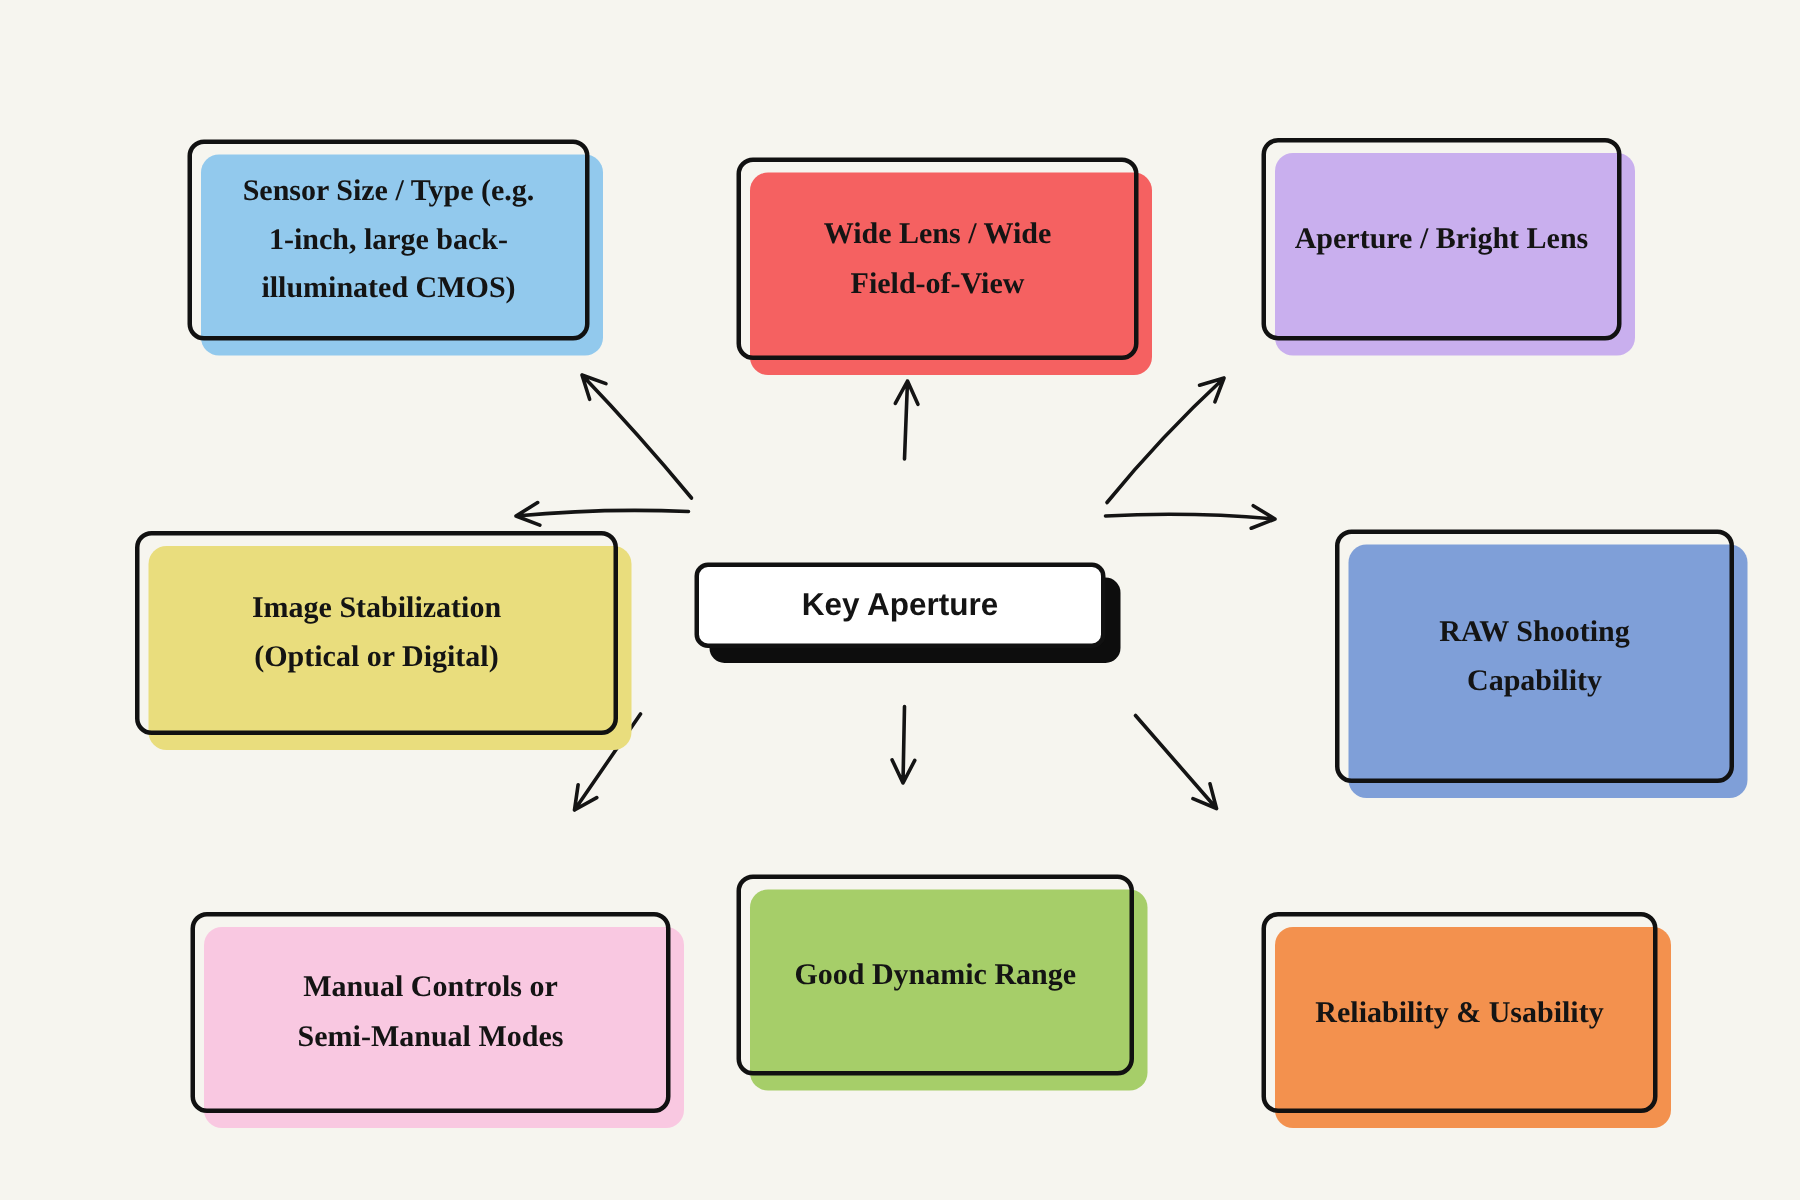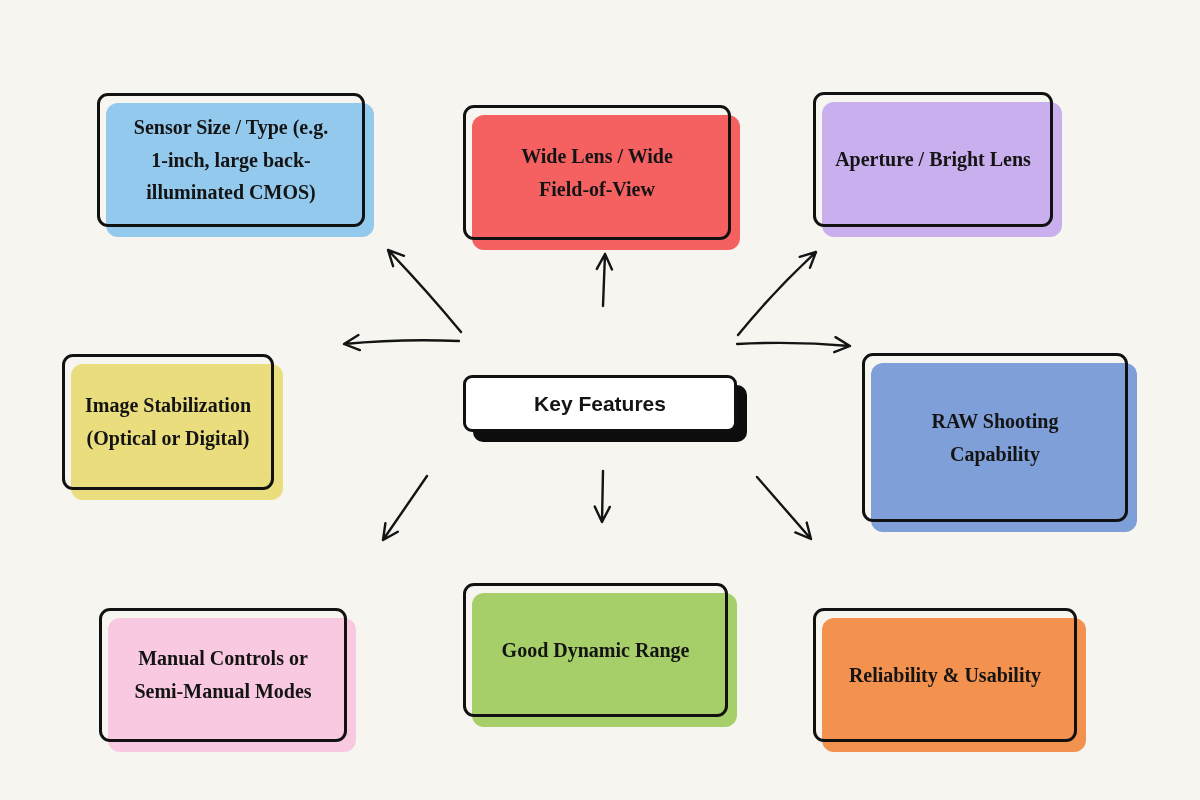--- a/index.html
+++ b/index.html
@@ -2,21 +2,21 @@
 <html><head>
 <meta charset="utf-8">
 <style>
   html,body{margin:0;padding:0;}
   body{
     width:1200px;height:800px;overflow:hidden;position:relative;
     background:#f6f5ef;
     font-family:"Liberation Serif", serif;
   }
   .canvas{position:absolute;inset:0;}
-  .node{position:absolute;}
+  .node{position:absolute;margin-left:28px;}
   .node .fill{
     position:absolute;left:9px;top:10px;width:100%;height:100%;
     border-radius:12px;
   }
   .node .frame{
     position:absolute;left:0;top:0;right:0;bottom:0;
     border:3px solid #111;border-radius:11px;
     background:transparent;
   }
   .node .label{
@@ -71,40 +71,40 @@
     <div class="label">Wide Lens / Wide
 Field-of-View</div>
   </div>
 
   <div class="node" style="left:813px;top:92px;width:240px;height:135px">
     <div class="fill" style="background: rgb(201, 175, 238);"></div>
     <div class="frame"></div>
     <div class="label">Aperture / Bright Lens</div>
   </div>
 
-  <div class="node" style="left:62px;top:354px;width:212px;height:136px">
+  <div class="node" style="left:62px;top:354px;width:322px;height:136px">
     <div class="fill" style="background: rgb(233, 221, 125);"></div>
     <div class="frame"></div>
     <div class="label">Image Stabilization
 (Optical or Digital)</div>
   </div>
 
   <div class="center-node">
     <div class="shadow"></div>
-    <div class="face">Key Features</div>
+    <div class="face">Key Aperture</div>
   </div>
 
   <div class="node" style="left:862px;top:353px;width:266px;height:169px">
     <div class="fill" style="background: rgb(127, 159, 216);"></div>
     <div class="frame"></div>
     <div class="label">RAW Shooting
 Capability</div>
   </div>
 
-  <div class="node" style="left:99px;top:608px;width:248px;height:134px">
+  <div class="node" style="left:99px;top:608px;width:320px;height:134px">
     <div class="fill" style="background: rgb(249, 200, 225);"></div>
     <div class="frame"></div>
     <div class="label">Manual Controls or
 Semi-Manual Modes</div>
   </div>
 
   <div class="node" style="left:813px;top:608px;width:264px;height:134px">
     <div class="fill" style="background: rgb(243, 145, 78);"></div>
     <div class="frame"></div>
     <div class="label">Reliability &amp; Usability</div>

